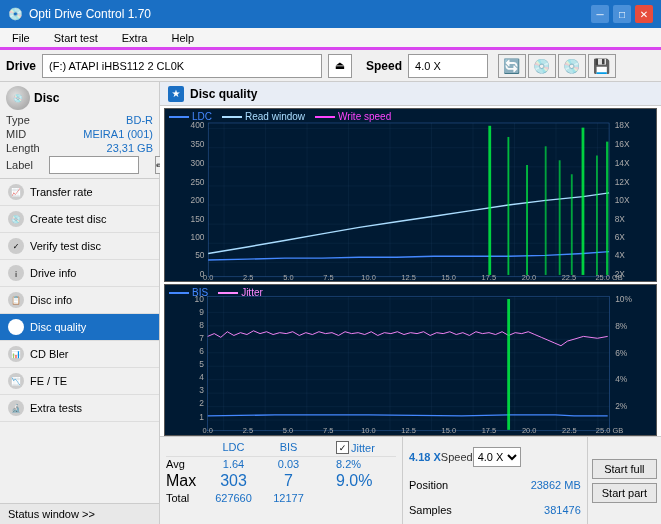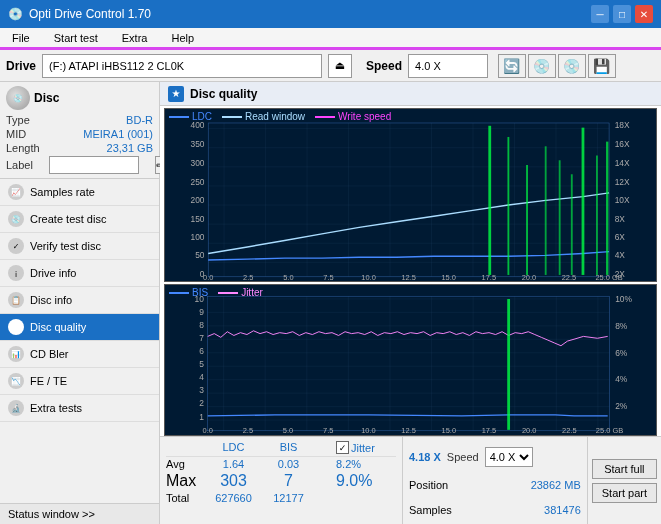--- a/index.html
+++ b/index.html
@@ -138,21 +138,21 @@
       <div class="disc-label-row">
         <span class="disc-key">Label</span>
         <input class="disc-label-input" type="text" value="" style="">
         <button style="width:18px;height:18px;border:1px solid #999;background:#f0f0f0;cursor:pointer;font-size:10px;">✏</button>
       </div>
     </div>
 
     <div class="nav-items">
       <div class="nav-item">
         <div class="nav-item-icon">📈</div>
-        <span>Samples rate</span>
+        <span>Transfer rate</span>
       </div>
       <div class="nav-item">
         <div class="nav-item-icon">💿</div>
         <span>Create test disc</span>
       </div>
       <div class="nav-item">
         <div class="nav-item-icon">✓</div>
         <span>Verify test disc</span>
       </div>
       <div class="nav-item">
@@ -365,21 +365,21 @@
             <span>Total</span>
             <span style="color:#1a6fc4;text-align:center;">627660</span>
             <span style="color:#1a6fc4;text-align:center;">12177</span>
             <span></span>
             <span></span>
           </div>
         </div>
 
         <div style="width:200px;padding:2px 6px;border-left:1px solid #ccc;display:flex;flex-direction:column;justify-content:space-around;">
 
-          <div style="display:flex;align-items:center;gap:6px;font-size:11px;padding-top:2px;">
+          <div style="display:flex;align-items:center;font-size:11px;padding-top:2px;">
             <span style="color:#1a6fc4;font-weight:bold;">4.18 X</span>
             <span style="color:#333;">Speed</span>
             <select style="font-size:11px;height:20px;border:1px solid #999;background:white;">
               <option>4.0 X</option>
             </select>
           </div>
 
           <div style="display:flex;justify-content:space-between;font-size:11px;">
             <span>Position</span>
             <span style="color:#1a6fc4;">23862 MB</span>

